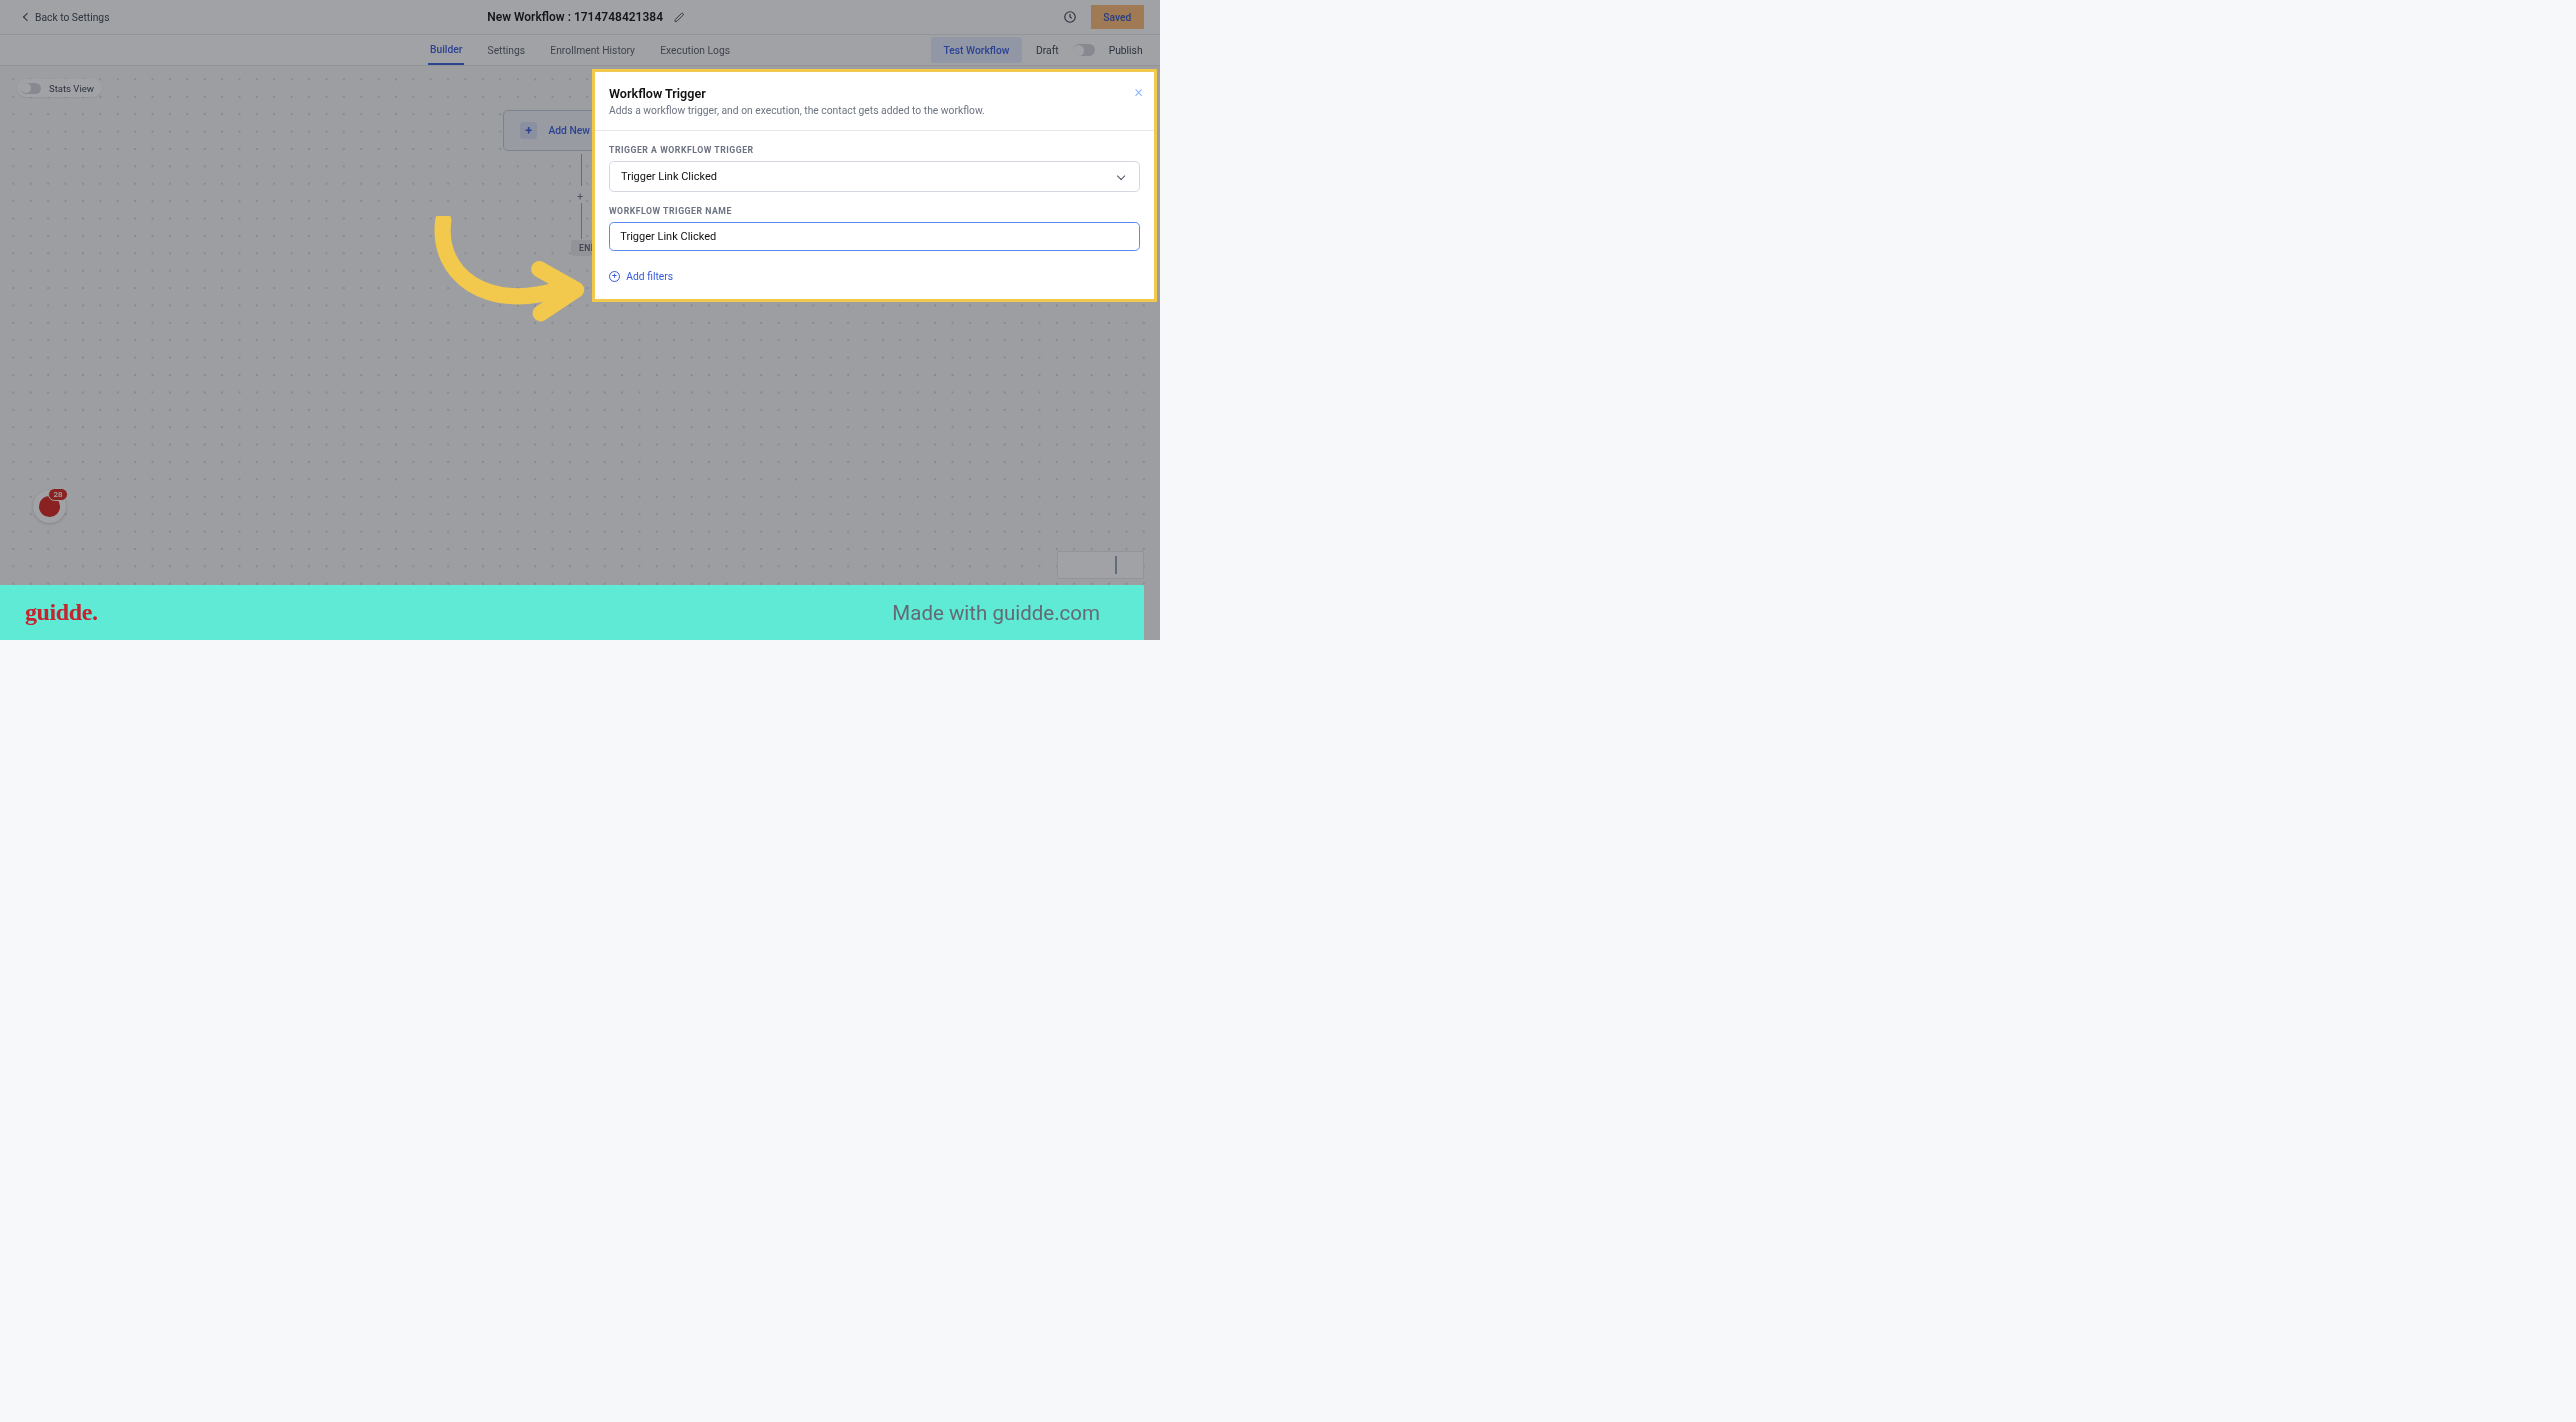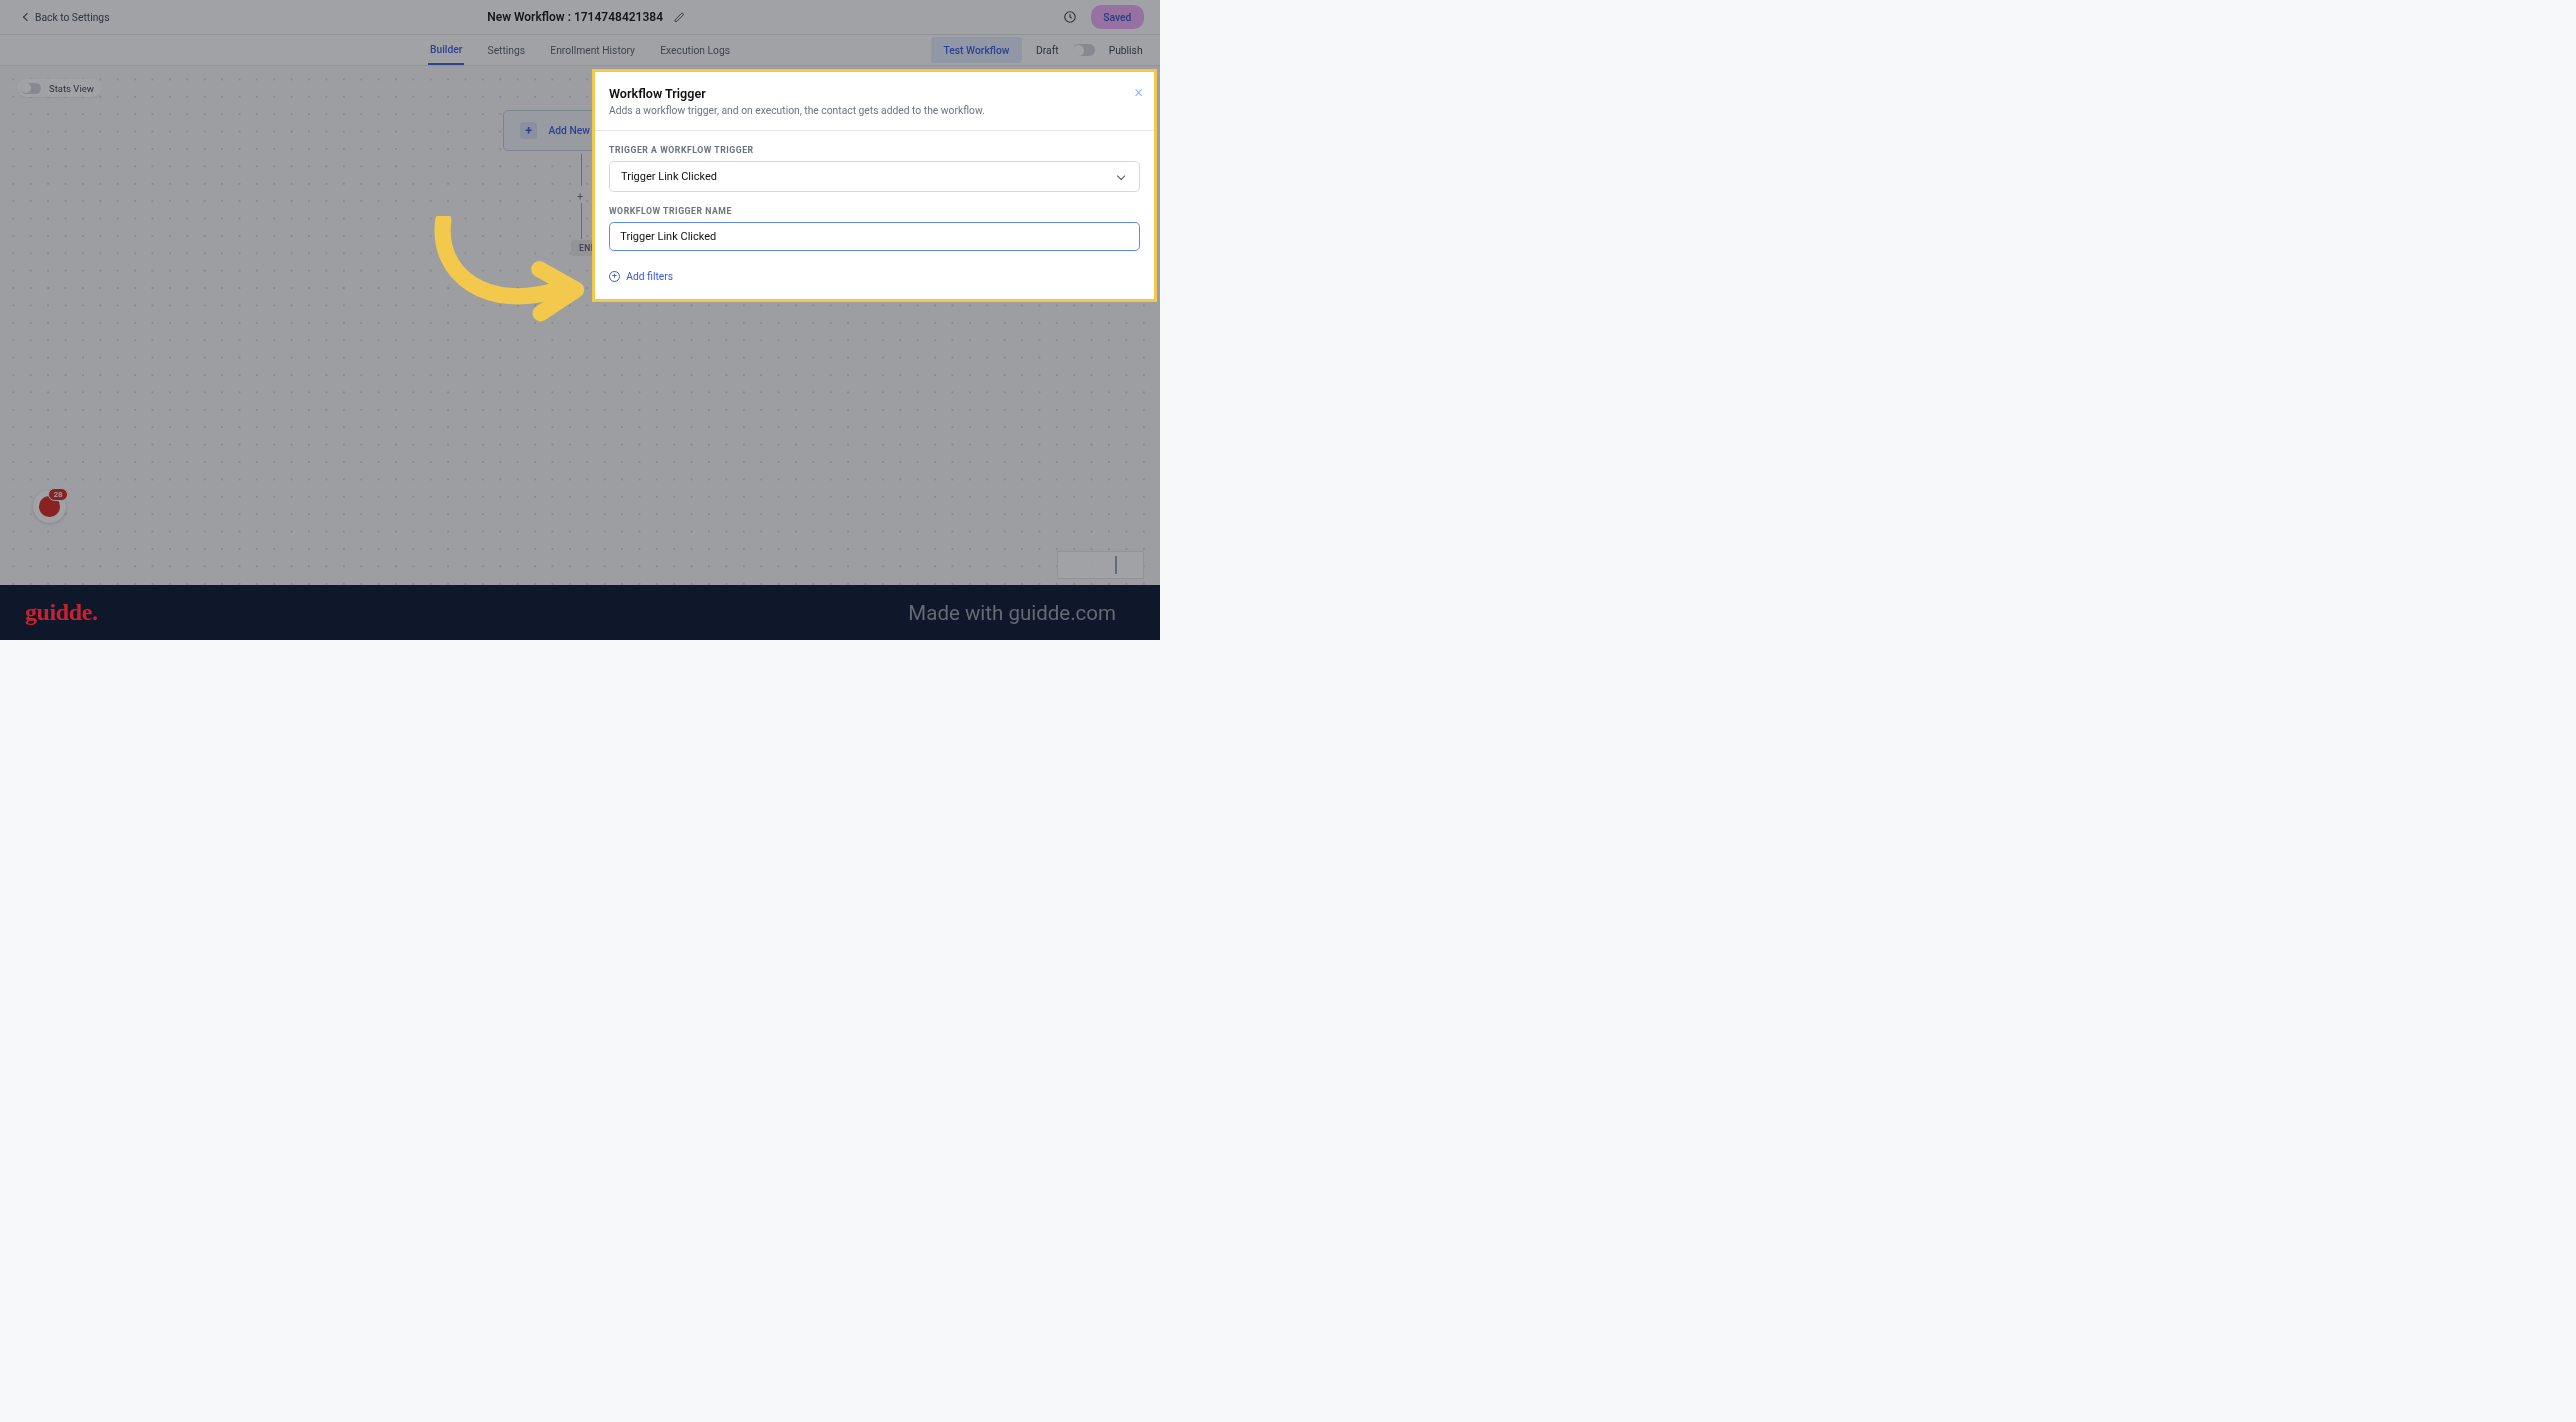--- a/index.html
+++ b/index.html
@@ -26,22 +26,22 @@
   .back {
     display: flex; align-items: center; gap: 4.7px;
     font-size: 10.3px; color: #374151; cursor: pointer;
   }
   .back-chevron { width: 6.3px; height: 6.3px; border-left: 1.6px solid #374151; border-bottom: 1.6px solid #374151; transform: rotate(45deg); }
   .title-group { display: flex; align-items: center; gap: 11px; font-weight: 600; font-size: 12px; color: #111; }
   .pencil { width: 11px; height: 11px; }
   .top-actions { display: flex; align-items: center; gap: 14px; }
   .history-icon { width: 14px; height: 14px; }
   .saved-btn {
-    background: #f0abfc; color: #2e54c2; border: none;
-    border-radius: 10px; padding: 5.5px 12.6px; font-size: 10.3px; font-weight: 500;
+    background: #fdba74; color: #2e54c2; border: none;
+    border-radius: 0; padding: 5.5px 12.6px; font-size: 10.3px; font-weight: 500;
   }
 
   
   .subnav {
     height: 31px;
     display: flex; align-items: center; justify-content: center;
     gap: 22px;
     border-bottom: 0.8px solid #e5e7eb;
     background: #fff;
     position: relative;
@@ -155,22 +155,22 @@
   }
 
   
   .arrow {
     position:absolute; left:423px; top:216px; width:166px; height:118px;
     z-index:25; pointer-events:none;
   }
 
   
   .footer {
-    position:absolute; bottom:0; left:0; right:0; height:55px;
-    background:#0f172a; display:flex; align-items:center; justify-content:space-between;
+    position:absolute; bottom:0; left:0; right:16px; height:55px;
+    background:#5eead4; display:flex; align-items:center; justify-content:space-between;
     padding:0 44px 0 25px;
     z-index:30;
   }
   .logo { font-family: Georgia, 'Times New Roman', serif; font-weight:bold; font-size:24px; color:#c7222e; letter-spacing:-0.4px; }
   .made-with { font-size:20.5px; color:#646a74; }
 
   
   .badge-bubble {
     position:absolute; left:33px; bottom:62px;
     width:33px; height:33px; border-radius:50%;

